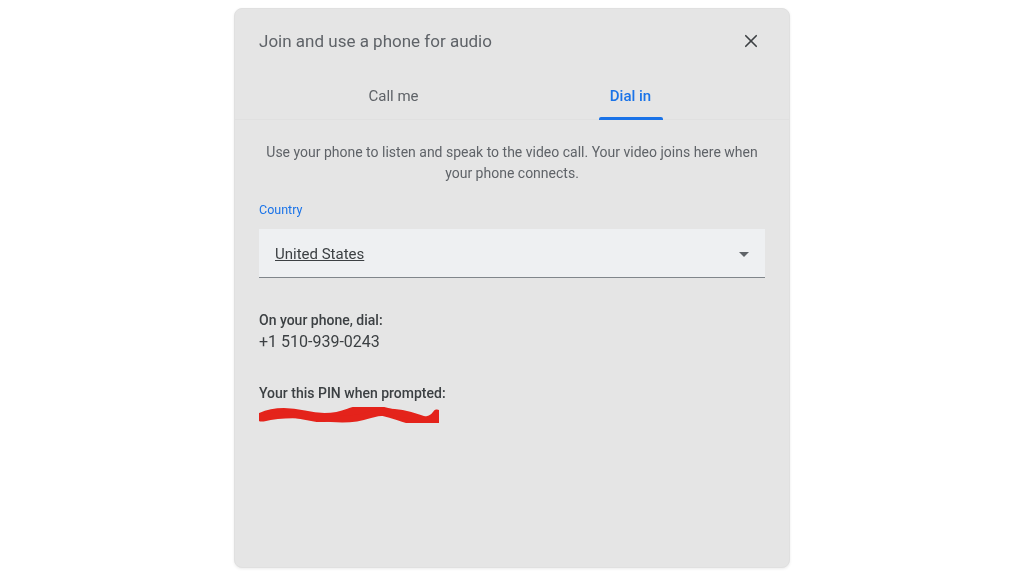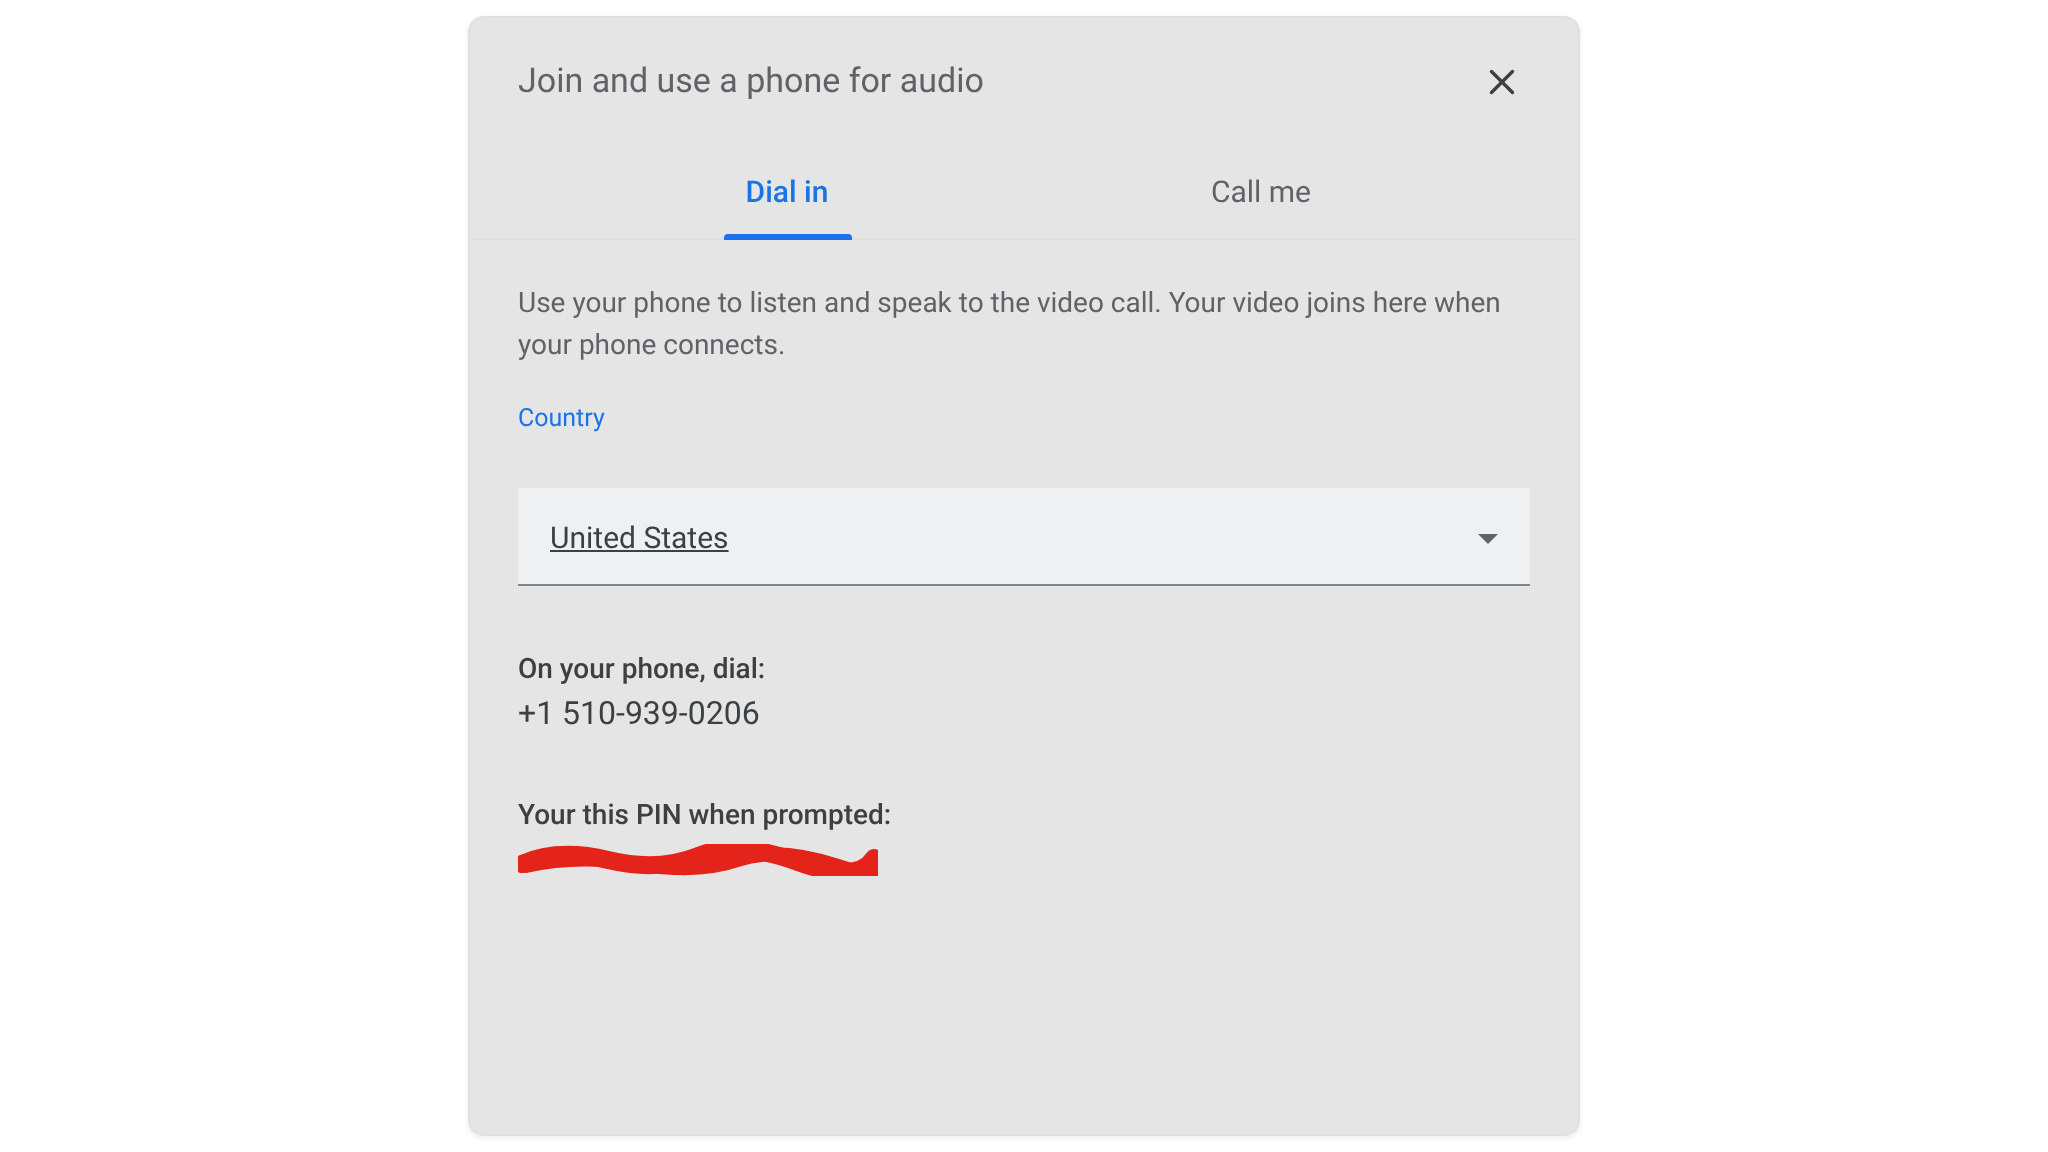--- a/index.html
+++ b/index.html
@@ -76,25 +76,26 @@
       border-radius: 2px 2px 0 0;
     }
     .content {
       padding: 22px 24px;
     }
     .description {
       font-size: 14px;
       color: #5f6368;
       line-height: 1.5;
       margin-bottom: 18px;
+      text-align: center;
     }
     .country-label {
       font-size: 12.5px;
       color: #1a73e8;
-      margin-bottom: 27px;
+      margin-bottom: 12px;
       display: block;
     }
     .select-box {
       width: 100%;
       background: #eef0f2;
       border: none;
       border-bottom: 1px solid #80868b;
       padding: 16px 16px 14px 16px;
       font-size: 15px;
       color: #3c4043;
@@ -140,37 +141,37 @@
     <div class="title">Join and use a phone for audio</div>
     <div class="close-btn">
       <svg viewBox="0 0 24 24" fill="none" stroke="#3c4043" stroke-width="2.2" stroke-linecap="round">
         <line x1="5" y1="5" x2="19" y2="19"></line>
         <line x1="19" y1="5" x2="5" y2="19"></line>
       </svg>
     </div>
   </div>
 
   <div class="tabs">
+    <div class="tab">Call me</div>
     <div class="tab active">Dial in</div>
-    <div class="tab">Call me</div>
   </div>
 
   <div class="content">
     <p class="description">Use your phone to listen and speak to the video call. Your video joins here when your phone connects.</p>
 
     <span class="country-label">Country</span>
 
     <div class="select-box">
       <span>United States</span>
       <span class="caret"></span>
     </div>
 
     <div class="section">
       <div class="section-label">On your phone, dial:</div>
-      <div class="phone">+1 510-939-0206</div>
+      <div class="phone">+1 510-939-0243</div>
     </div>
 
     <div class="section">
       <div class="section-label">Your this PIN when prompted:</div>
       <div class="redacted">
         <svg viewBox="0 0 180 16" preserveAspectRatio="none">
           <path d="M2 10 Q 20 2, 45 8 T 90 6 T 140 9 T 178 7" stroke="#e4231b" stroke-width="9" stroke-linecap="round" fill="none"></path>
           <path d="M4 11 Q 30 5, 60 10 T 110 8 T 160 11 T 176 9" stroke="#e4231b" stroke-width="7" stroke-linecap="round" fill="none"></path>
         </svg>
       </div>

